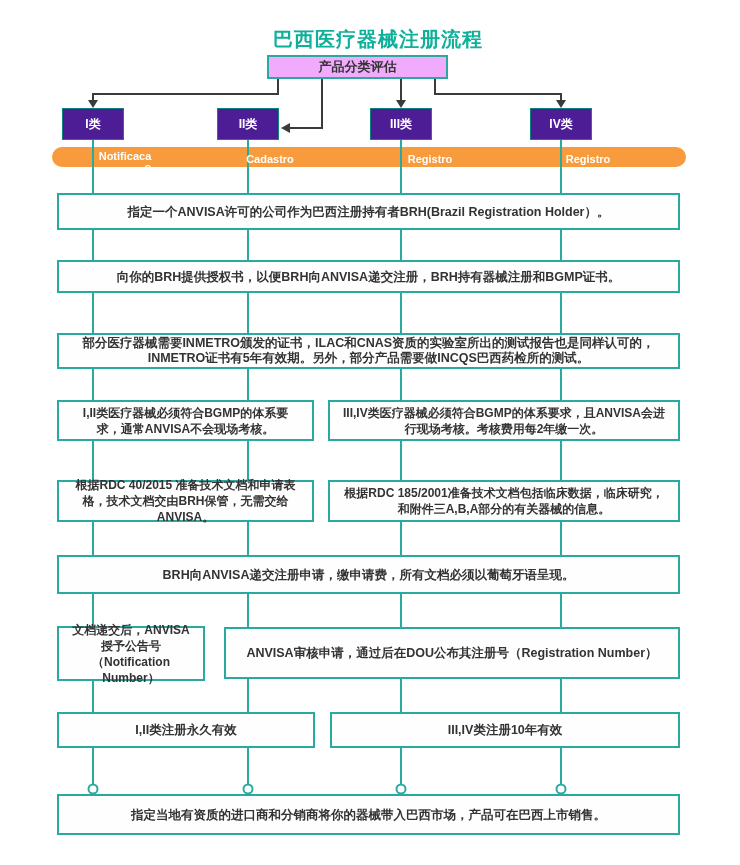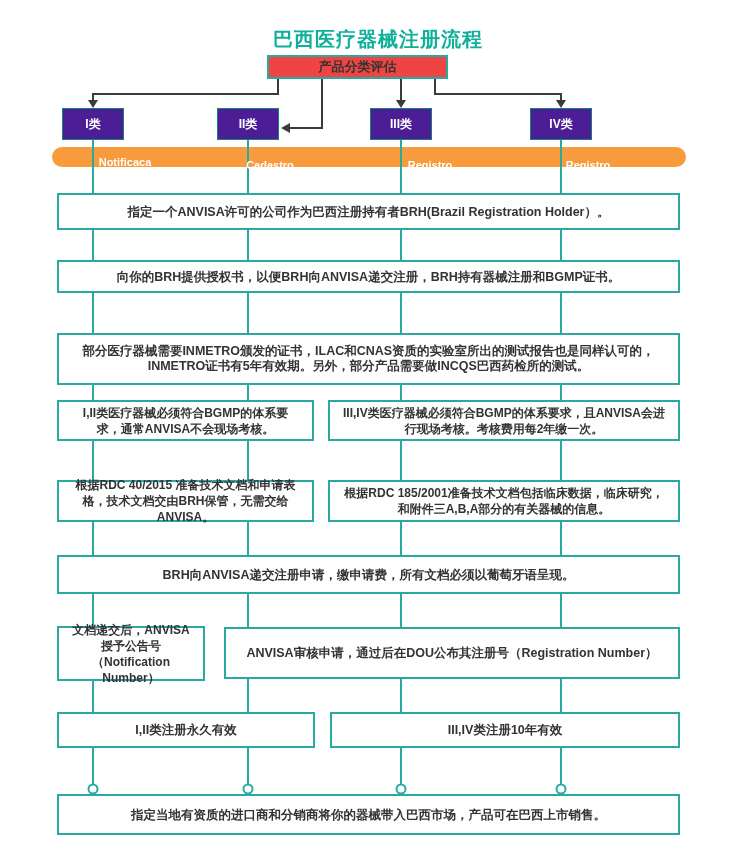--- a/index.html
+++ b/index.html
@@ -12,36 +12,36 @@
     font-size:20px;font-weight:bold;color:#0FB09A;letter-spacing:1px;margin-left:16px;
   }
   .box{
     position:absolute;box-sizing:border-box;background:#fefefe;
     border:2px solid #2AA9A1;display:flex;align-items:center;justify-content:center;
     text-align:center;color:#333333;font-weight:bold;font-size:12.5px;
     line-height:16px;padding:4px 12px;z-index:3;
   }
   .top-box{
     position:absolute;box-sizing:border-box;left:267px;top:55px;width:181px;height:24px;
-    background:#ef4444;border:2px solid #2AA9A1;display:flex;align-items:center;
+    background:#f0abfc;border:2px solid #2AA9A1;display:flex;align-items:center;
     justify-content:center;color:#333333;font-weight:bold;font-size:13px;z-index:3;
   }
   .class-box{
     position:absolute;box-sizing:border-box;top:108px;width:62px;height:32px;
     background:#4c1d95;border:1px solid #0E837D;color:#ffffff;font-weight:bold;
     font-size:12px;display:flex;align-items:center;justify-content:center;z-index:3;
   }
   .orange-bar{
     position:absolute;left:52px;top:147px;width:634px;height:20px;
     background:#F89B3D;border-radius:10px;z-index:1;
   }
   .track-label{
     position:absolute;top:149px;height:20px;display:flex;align-items:center;
     justify-content:center;color:#ffffff;font-weight:bold;font-size:11px;
-    text-align:right;z-index:3;margin-top:6px;
+    text-align:right;z-index:3;
   }
   .track-label.wrap{white-space:pre-line;line-height:10.5px;align-items:flex-start;top:151px;}
   #connectors{position:absolute;left:0;top:0;z-index:2;}
 </style>
 </head>
 <body>
 
 <div id="canvas">
 
   <div class="title">巴西医疗器械注册流程</div>
@@ -87,21 +87,21 @@
       <circle cx="248" cy="789" r="4.5"></circle>
       <circle cx="401" cy="789" r="4.5"></circle>
       <circle cx="561" cy="789" r="4.5"></circle>
     </g>
   </svg>
 
   <div class="box" style="left:57px;top:193px;width:623px;height:37px">指定一个ANVISA许可的公司作为巴西注册持有者BRH(Brazil Registration Holder）。</div>
 
   <div class="box" style="left:57px;top:260px;width:623px;height:33px">向你的BRH提供授权书，以便BRH向ANVISA递交注册，BRH持有器械注册和BGMP证书。</div>
 
-  <div class="box" style="left:57px;top:333px;width:623px;height:52px;line-height:15px">部分医疗器械需要INMETRO颁发的证书，ILAC和CNAS资质的实验室所出的测试报告也是同样认可的，INMETRO证书有5年有效期。另外，部分产品需要做INCQS巴西药检所的测试。</div>
+  <div class="box" style="left:57px;top:333px;width:623px;height:36px;line-height:15px">部分医疗器械需要INMETRO颁发的证书，ILAC和CNAS资质的实验室所出的测试报告也是同样认可的，INMETRO证书有5年有效期。另外，部分产品需要做INCQS巴西药检所的测试。</div>
 
   <div class="box" style="left:57px;top:400px;width:257px;height:41px;font-size:12px">I,II类医疗器械必须符合BGMP的体系要求，通常ANVISA不会现场考核。</div>
 
   <div class="box" style="left:328px;top:400px;width:352px;height:41px;font-size:12px">III,IV类医疗器械必须符合BGMP的体系要求，且ANVISA会进行现场考核。考核费用每2年缴一次。</div>
 
   <div class="box" style="left:57px;top:480px;width:257px;height:42px;font-size:12px">根据RDC 40/2015 准备技术文档和申请表格，技术文档交由BRH保管，无需交给ANVISA。</div>
 
   <div class="box" style="left:328px;top:480px;width:352px;height:42px;font-size:12px">根据RDC 185/2001准备技术文档包括临床数据，临床研究，和附件三A,B,A部分的有关器械的信息。</div>
 
   <div class="box" style="left:57px;top:555px;width:623px;height:39px">BRH向ANVISA递交注册申请，缴申请费，所有文档必须以葡萄牙语呈现。</div>

